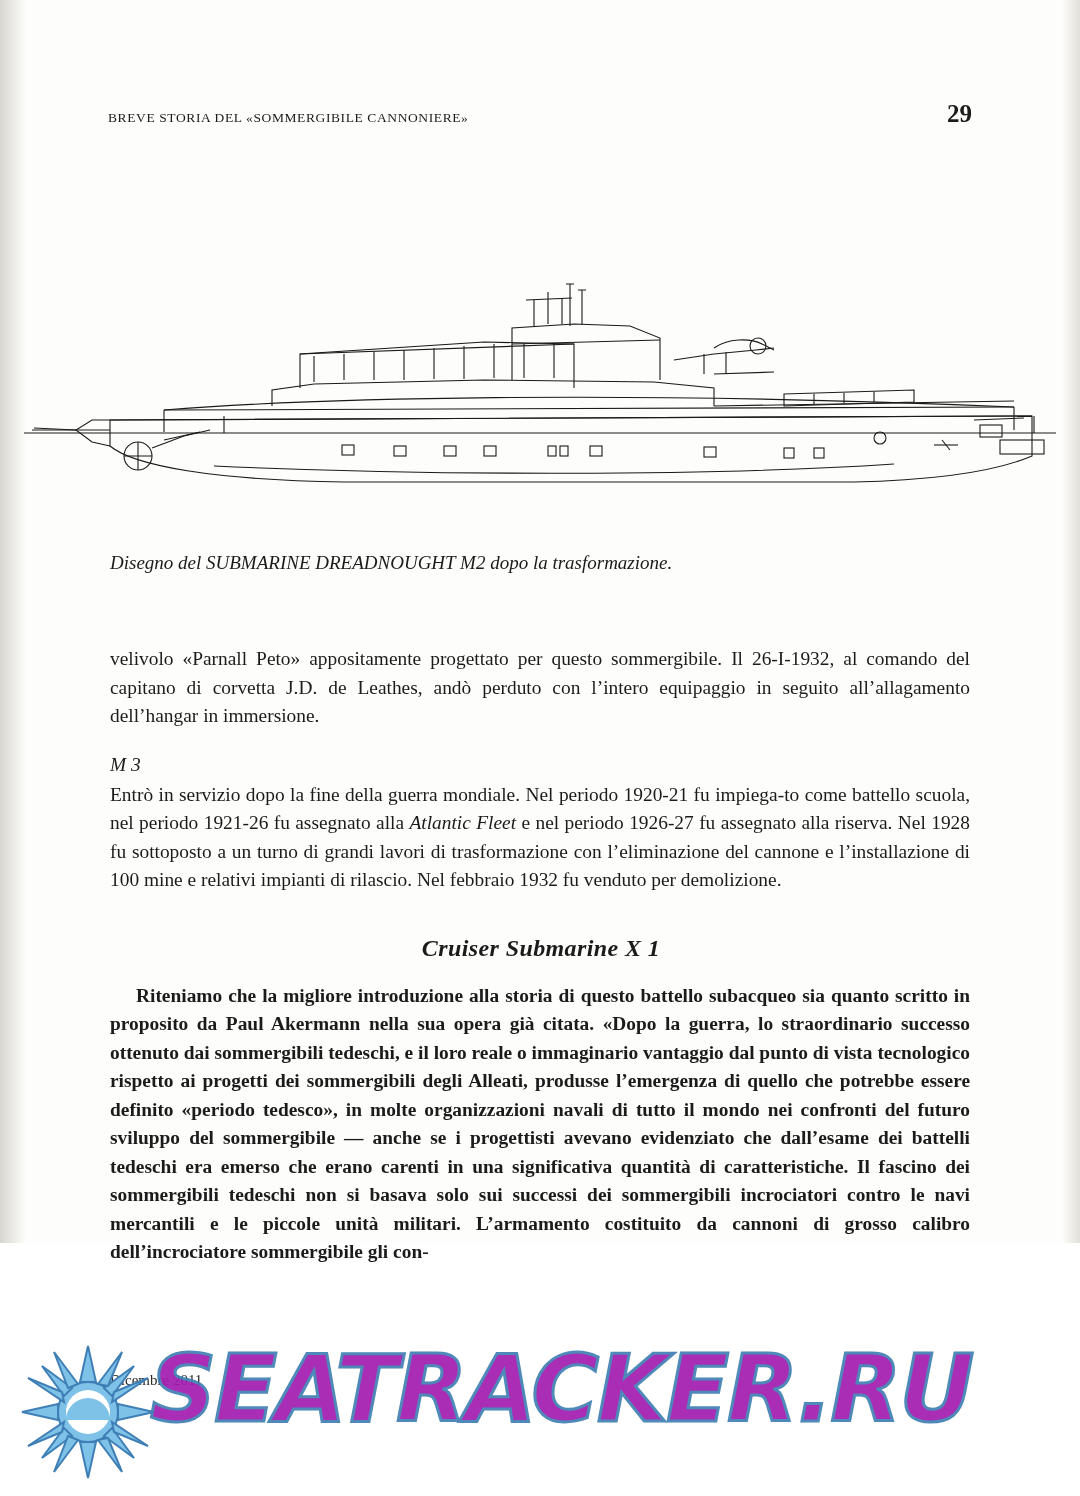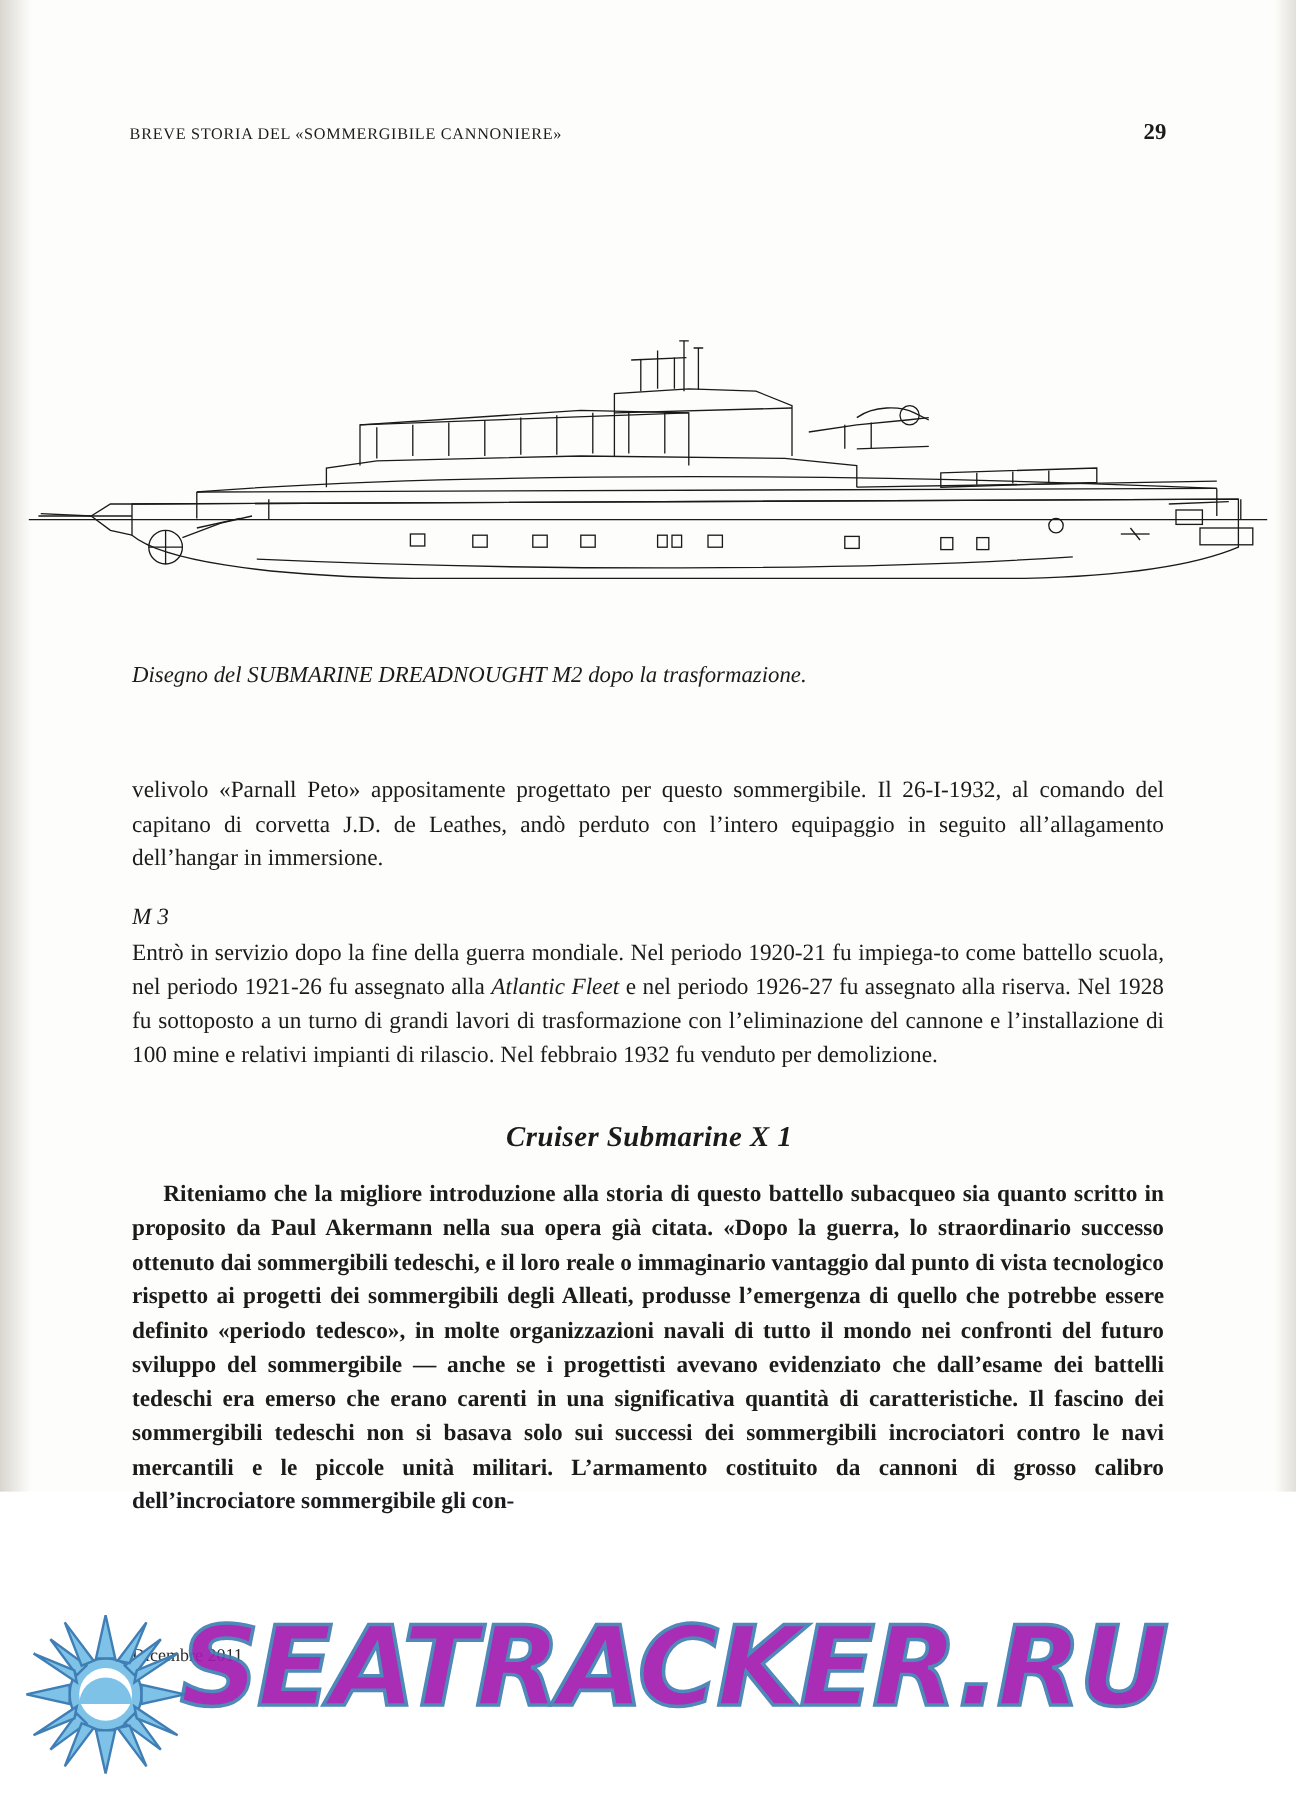--- a/index.html
+++ b/index.html
@@ -50,21 +50,21 @@
     align-items: baseline;
   }
   .running-head {
     font-size: 13.5px;
     letter-spacing: 0.6px;
     font-variant: small-caps;
     text-transform: uppercase;
     color: #1b1b1b;
   }
   .folio {
-    font-size: 19px;
+    font-size: 25px;
     font-weight: bold;
   }
 
   .figure {
     position: absolute;
     left: 14px;
     top: 270px;
     width: 1052px;
     height: 230px;
   }

